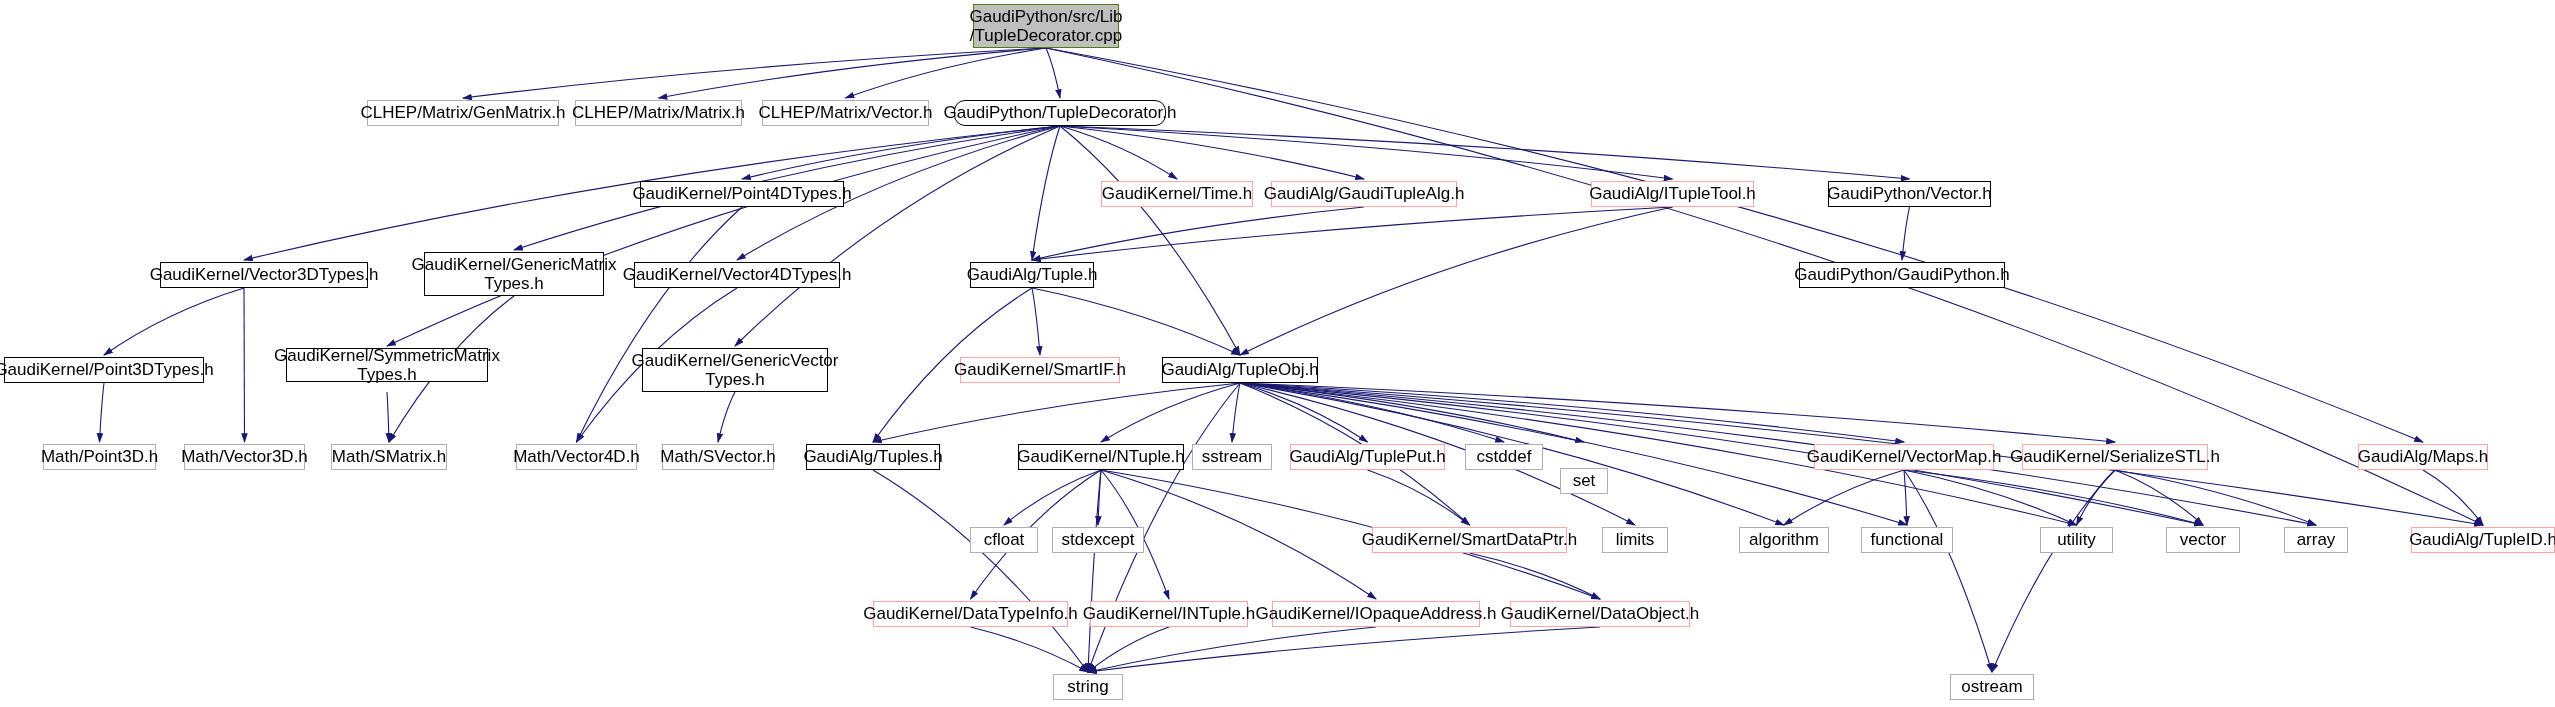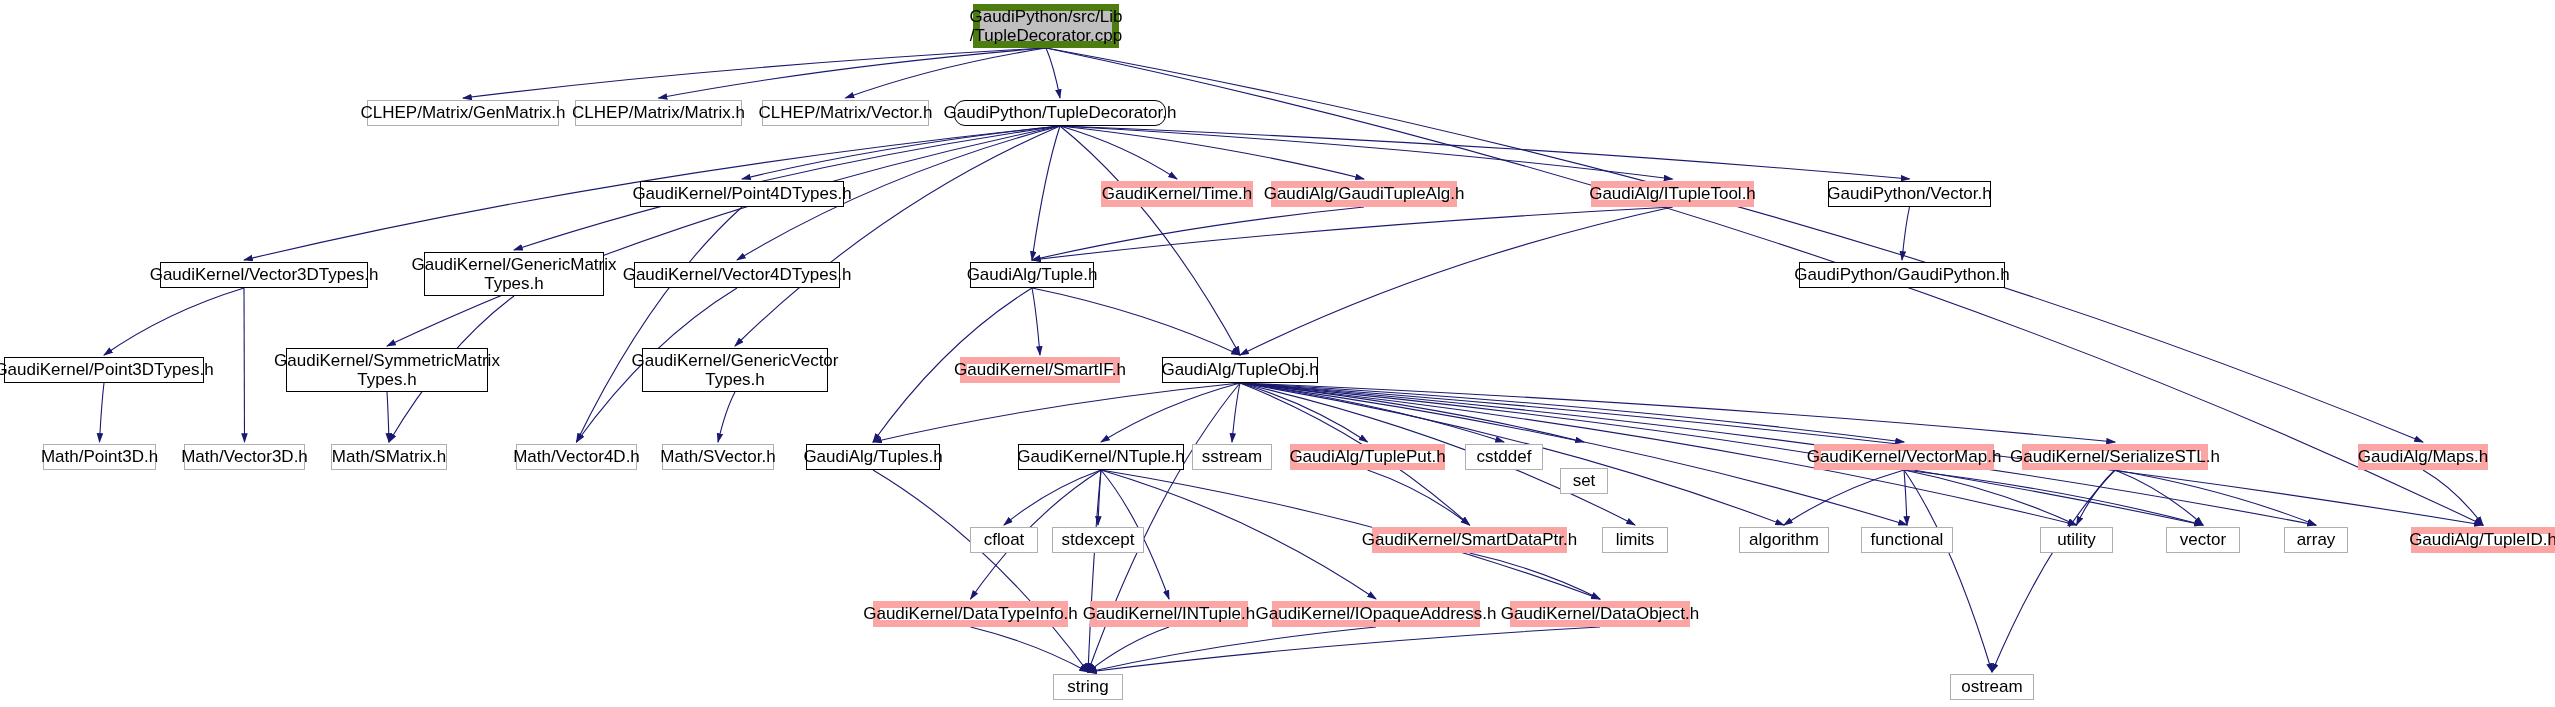--- a/index.html
+++ b/index.html
@@ -23,24 +23,24 @@
     border:1px solid #afafaf;
     color:#000000;
     font-size:17px;
     line-height:1.12;
     white-space:pre-line;
     padding:0 4px;
     z-index:5;
   }
   .node.root{
     background:#bfbfbf;
-    border:7px solid #4d7c0f;
+    border:1px solid #4d7c0f;
   }
   .node.black{ border:1px solid #000000; }
-  .node.red{ border:7px solid #fca5a5; }
+  .node.red{ border:1px solid #fca5a5; }
 </style>
 </head>
 <body>
 
 <div id="graph">
   <svg id="edges" xmlns="http://www.w3.org/2000/svg">
     <defs>
       <marker id="arrow" markerWidth="9" markerHeight="9" refX="8" refY="3" orient="auto" markerUnits="strokeWidth">
         <path d="M0,0 L9,3 L0,6 z" fill="#191970"></path>
       </marker>
@@ -134,21 +134,21 @@
       <div class="node red" style="left: 1271px; top: 181px; width: 186px; height: 26px;">GaudiAlg/GaudiTupleAlg.h</div>
       <div class="node red" style="left: 1591px; top: 181px; width: 163px; height: 26px;">GaudiAlg/ITupleTool.h</div>
       <div class="node black" style="left: 1828px; top: 181px; width: 163px; height: 26px;">GaudiPython/Vector.h</div>
       <div class="node black" style="left: 140px; top: 262px; width: 208px; height: 26px; margin-left: 20px;">GaudiKernel/Vector3DTypes.h</div>
       <div class="node black" style="left: 424px; top: 252px; width: 180px; height: 44px;">GaudiKernel/GenericMatrix
 Types.h</div>
       <div class="node black" style="left: 634px; top: 262px; width: 206px; height: 26px;">GaudiKernel/Vector4DTypes.h</div>
       <div class="node black" style="left: 970px; top: 262px; width: 124px; height: 26px;">GaudiAlg/Tuple.h</div>
       <div class="node black" style="left: 1799px; top: 262px; width: 206px; height: 26px;">GaudiPython/GaudiPython.h</div>
       <div class="node black" style="left: 4px; top: 357px; width: 200px; height: 26px;">GaudiKernel/Point3DTypes.h</div>
-      <div class="node black" style="left: 286px; top: 348px; width: 202px; height: 44px;">GaudiKernel/SymmetricMatrix
+      <div class="node black" style="left: 286px; top: 348px; width: 202px; height: 34px;">GaudiKernel/SymmetricMatrix
 Types.h</div>
       <div class="node black" style="left: 642px; top: 348px; width: 186px; height: 44px;">GaudiKernel/GenericVector
 Types.h</div>
       <div class="node red" style="left: 960px; top: 357px; width: 160px; height: 26px;">GaudiKernel/SmartIF.h</div>
       <div class="node black" style="left: 1162px; top: 357px; width: 156px; height: 26px;">GaudiAlg/TupleObj.h</div>
       <div class="node red" style="left: 1814px; top: 444px; width: 180px; height: 26px;">GaudiKernel/VectorMap.h</div>
       <div class="node red" style="left: 2022px; top: 444px; width: 186px; height: 26px;">GaudiKernel/SerializeSTL.h</div>
       <div class="node red" style="left: 2358px; top: 444px; width: 130px; height: 26px;">GaudiAlg/Maps.h</div>
       <div class="node grey" style="left: 43px; top: 444px; width: 113px; height: 26px;">Math/Point3D.h</div>
       <div class="node grey" style="left: 184px; top: 444px; width: 121px; height: 26px;">Math/Vector3D.h</div>

